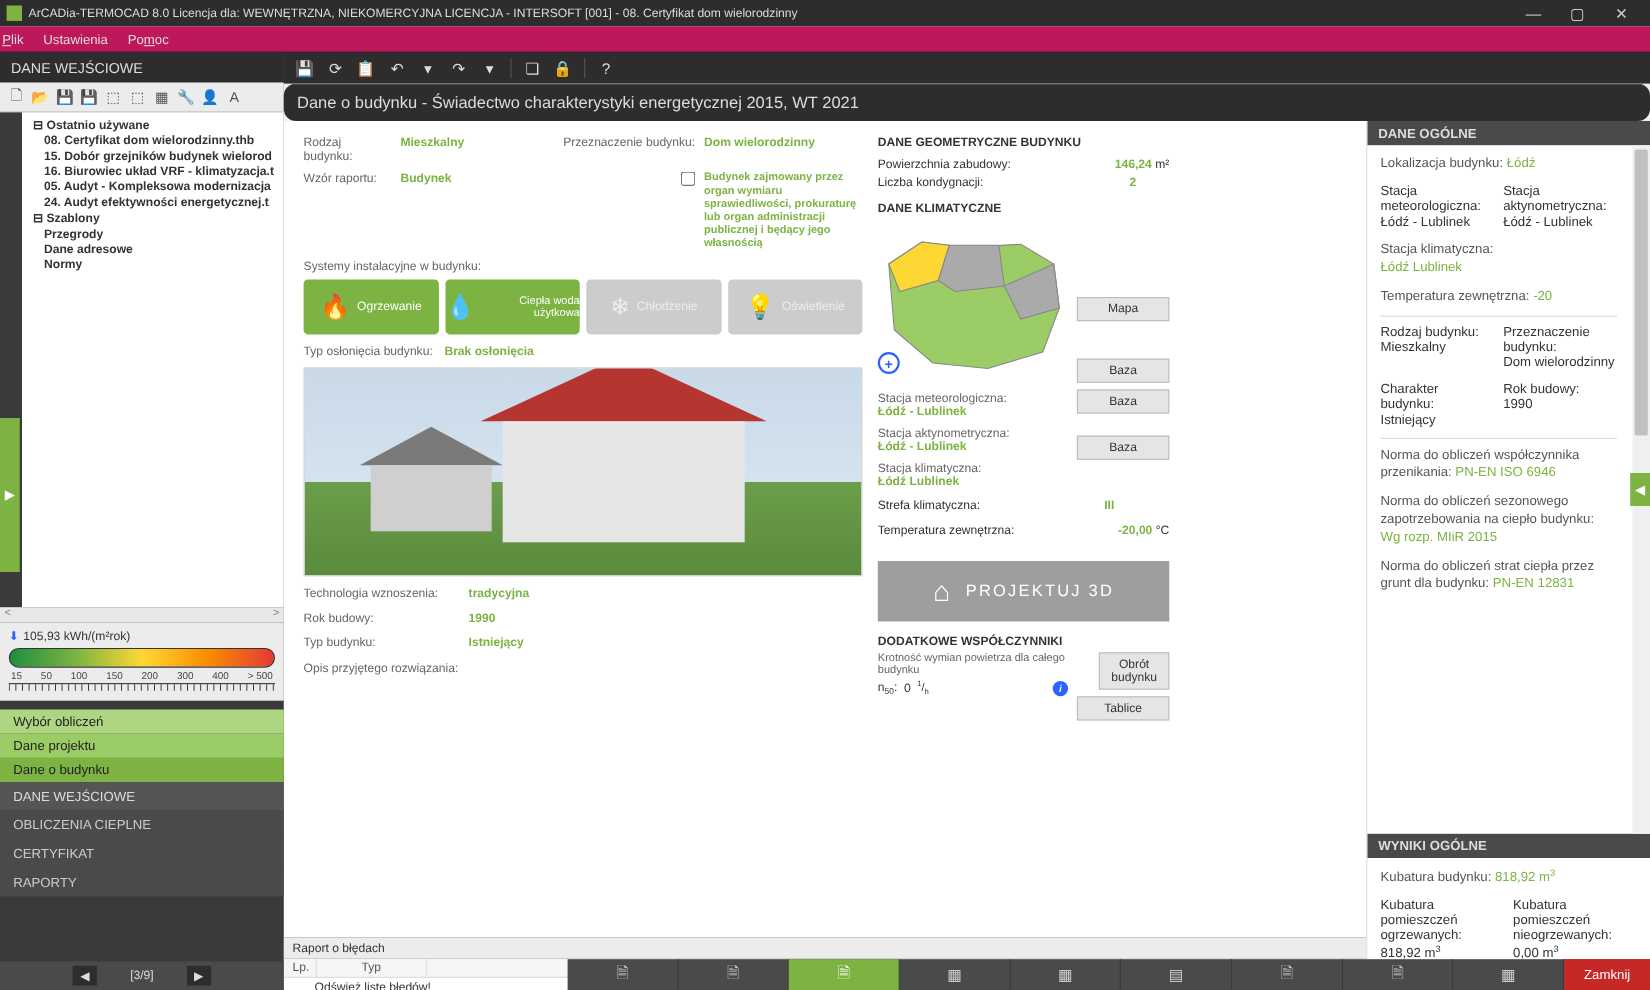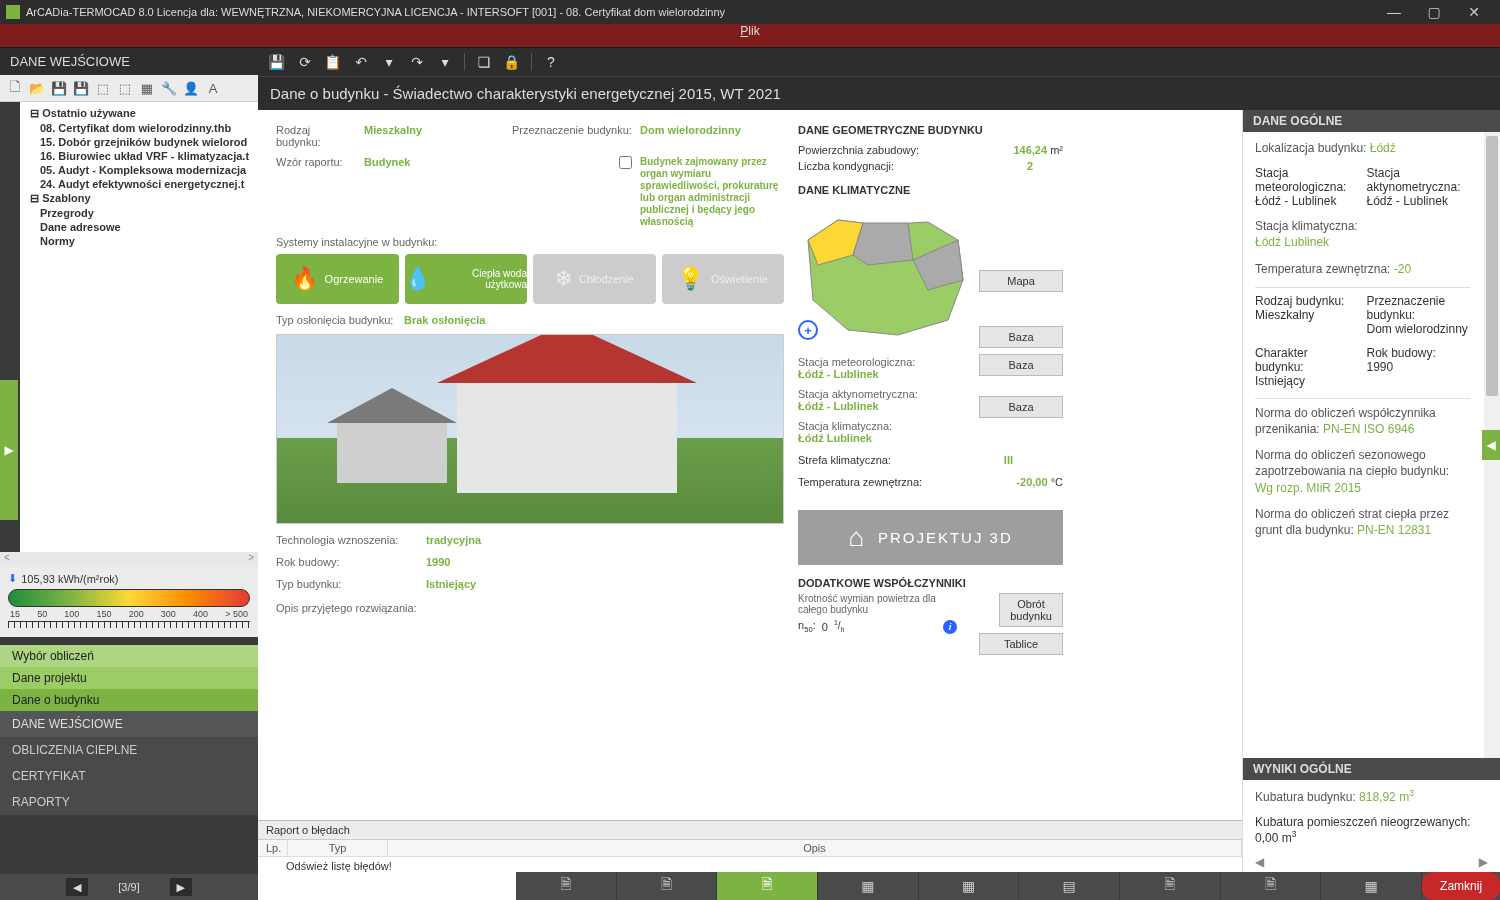--- a/index.html
+++ b/index.html
@@ -1,21 +1,21 @@
 <!DOCTYPE html>
 <html><head>
 <meta charset="utf-8">
 <style>
 * { box-sizing: border-box; margin: 0; padding: 0; font-family: "Segoe UI", Tahoma, sans-serif; }
 body { background: #f0f0f0; font-size: 12px; color: #333; width: 1500px; height: 900px; overflow: hidden; position: relative; }
 .titlebar { background: #2d2d2d; color: #ddd; height: 24px; display: flex; align-items: center; padding: 0 6px; }
 .titlebar .app-icon { width: 14px; height: 14px; background: #7cb342; margin-right: 6px; }
 .titlebar .title { flex: 1; font-size: 11px; }
 .titlebar .winbtn { width: 40px; height: 24px; display: flex; align-items: center; justify-content: center; color: #ccc; cursor: pointer; font-size: 14px; }
-.menubar { background: #7f1d1d; color: #ddd; height: 24px; display: flex; align-items: center; padding: 0 2px; gap: 18px; border-bottom: 1px solid #1a1a1a; flex-direction: column; }
+.menubar { background: #be185d; color: #ddd; height: 24px; display: flex; align-items: center; padding: 0 2px; gap: 18px; border-bottom: 1px solid #1a1a1a; }
 .menubar span { font-size: 12px; cursor: pointer; }
 .menubar span u { text-decoration: underline; }
 .main { display: flex; height: calc(900px - 48px); }
 .left-col { width: 258px; background: #3a3a3a; display: flex; flex-direction: column; position: relative; }
 .left-header { background: #2d2d2d; color: #ddd; padding: 6px 10px; font-size: 13px; font-weight: 500; }
 .left-toolbar { background: #ececec; padding: 4px 6px; display: flex; gap: 4px; border-bottom: 1px solid #ccc; }
 .left-toolbar .tb-ic { width: 18px; height: 18px; color: #555; display: flex; align-items: center; justify-content: center; font-size: 13px; cursor: pointer; }
 .tree { background: #fff; flex: 0 0 auto; height: 450px; overflow: auto; color: #333; font-size: 11px; padding: 4px 0; margin-left: 20px; }
 .tree-row { padding: 1px 4px 1px 20px; white-space: nowrap; cursor: pointer; }
 .tree-row.lvl1 { padding-left: 10px; }
@@ -34,21 +34,21 @@
 .nav-btn.lt2 { background: #aed581; }
 .nav-btn.grp { background: #6a6a6a; color: #ddd; padding: 6px 12px; }
 .nav-btn.grp.sel { background: #555; }
 .nav-btn.cat { background: #4a4a4a; color: #ccc; padding: 6px 12px; font-size: 12px; }
 .pager { margin-top: auto; background: #4a4a4a; display: flex; align-items: center; justify-content: center; gap: 30px; padding: 4px 6px; color: #ddd; font-size: 11px; }
 .pager .pg-btn { width: 22px; height: 18px; background: #2d2d2d; display: flex; align-items: center; justify-content: center; cursor: pointer; }
 .center-col { flex: 1; background: #fff; display: flex; flex-direction: column; position: relative; }
 .top-toolbar { background: #2d2d2d; height: 28px; display: flex; align-items: center; gap: 10px; padding: 0 10px; color: #ddd; }
 .top-toolbar .ic { width: 18px; height: 18px; display: flex; align-items: center; justify-content: center; font-size: 14px; cursor: pointer; }
 .top-toolbar .sep { width: 1px; height: 18px; background: #555; }
-.breadcrumb { background: #2d2d2d; color: #ddd; padding: 8px 12px; font-size: 15px; border-top: 1px solid #444; }
+.breadcrumb { background: #2d2d2d; color: #ddd; padding: 8px 12px; font-size: 15px; border-top: 1px solid #444; border-radius: 11px; }
 .content-scroll { flex: 1; overflow: auto; display: flex; }
 .form-area { width: 540px; padding: 14px 14px 14px 18px; }
 .lbl { font-size: 11px; color: #666; }
 .val-green { color: #7cb342; font-weight: 600; font-size: 11px; }
 .row2 { display: flex; gap: 8px; margin-bottom: 8px; }
 .row2 .c1 { width: 80px; }
 .row2 .c2 { width: 140px; }
 .row2 .c3 { width: 120px; }
 .row2 .c4 { flex: 1; }
 .sys-row { display: flex; gap: 6px; margin: 6px 0 10px; }
@@ -74,29 +74,29 @@
 .coef-row { display: flex; align-items: center; gap: 6px; margin-top: 4px; font-size: 11px; }
 .right-col { width: 258px; background: #fff; border-left: 1px solid #ddd; padding: 0; position: relative; overflow: hidden; display: flex; flex-direction: column; }
 .panel-h { background: #4a4a4a; color: #ddd; padding: 4px 10px; font-size: 12px; font-weight: 600; }
 .panel-body { padding: 8px 12px; font-size: 12px; flex: 1; overflow: hidden; }
 .rp-row { margin-bottom: 10px; line-height: 1.35; }
 .rp-row .rl { color: #555; }
 .rp-row .rv { color: #7cb342; }
 .rp-2col { display: flex; gap: 8px; margin-bottom: 10px; }
 .rp-2col > div { flex: 1; }
 .hr { border-top: 1px solid #ddd; margin: 6px 0; }
-.error-panel { border-top: 1px solid #bbb; background: #fff; height: 80px; }
+.error-panel { border-top: 1px solid #bbb; background: #fff; height: 48px; }
 .error-h { background: #ececec; padding: 3px 8px; font-size: 11px; border-bottom: 1px solid #ccc; }
 .error-cols { display: flex; font-size: 11px; color: #555; border-bottom: 1px solid #ddd; background: #f6f6f6; }
 .error-cols div { padding: 2px 8px; border-right: 1px solid #ddd; }
 .error-row { padding: 3px 28px; font-size: 11px; }
 .bottom-bar { position: absolute; bottom: 0; left: 258px; right: 0; height: 28px; background: #4a4a4a; display: flex; }
 .bottom-bar .bb-seg { flex: 1; display: flex; align-items: center; justify-content: center; color: #ccc; border-right: 1px solid #3a3a3a; cursor: pointer; font-size: 14px; }
 .bottom-bar .bb-seg.on { background: #7cb342; color: #fff; }
-.bottom-bar .close-btn { background: #c62828; color: #fff; padding: 0 18px; display: flex; align-items: center; font-size: 12px; cursor: pointer; border-radius: 11px; }
+.bottom-bar .close-btn { background: #c62828; color: #fff; padding: 0 18px; display: flex; align-items: center; font-size: 12px; cursor: pointer; }
 .edge-tab-l { position: absolute; left: 0; top: 380px; width: 18px; height: 140px; background: #7cb342; display: flex; align-items: center; justify-content: center; color: #fff; cursor: pointer; }
 .edge-tab-r { position: absolute; right: 0; top: 430px; width: 18px; height: 30px; background: #7cb342; display: flex; align-items: center; justify-content: center; color: #fff; cursor: pointer; }
 .scroll-track { position: absolute; right: 0; top: 0; bottom: 0; width: 16px; background: #f0f0f0; }
 .scroll-thumb { position: absolute; right: 2px; top: 4px; width: 12px; height: 260px; background: #c0c0c0; border-radius: 2px; }
 sup { font-size: 0.7em; }
 sub { font-size: 0.7em; }
 .plus-circle { width: 20px; height: 20px; border: 2px solid #2962ff; border-radius: 50%; color: #2962ff; display: flex; align-items: center; justify-content: center; font-weight: 700; font-size: 13px; position: absolute; bottom: 0; left: 0; background: #fff; cursor: pointer; }
 .info-ic { width: 14px; height: 14px; border-radius: 50%; background: #2962ff; color: #fff; display: inline-flex; align-items: center; justify-content: center; font-size: 9px; font-style: italic; font-weight: 700; }
 .house-main { position: absolute; left: 180px; bottom: 30px; width: 220px; height: 110px; background: #e6e6e6; }
 .roof-main { position: absolute; left: 160px; bottom: 140px; width: 0; height: 0; border-left: 130px solid transparent; border-right: 130px solid transparent; border-bottom: 60px solid #b53531; }
@@ -317,21 +317,21 @@
             <div class="krow" style="margin-top:6px">
                 <span>Temperatura zewnętrzna:</span>
                 <span><span class="kv">-20,00</span> <span>°C</span></span>
               </div>
 
             <div class="proj3d">
               <span style="font-size:26px">⌂</span>
               <span>PROJEKTUJ 3D</span>
             </div>
             <div class="coef-h">DODATKOWE WSPÓŁCZYNNIKI</div>
-            <div style="display:flex;gap:22px;align-items:flex-start;margin-top:4px">
+            <div style="display:flex;gap:8px;align-items:flex-start;margin-top:4px">
               <div style="flex:1">
                 <div class="lbl" style="font-size:10px">Krotność wymian powietrza dla całego budynku</div>
                 <div class="coef-row">
                   <span><span>n</span><sub>50</sub><span>: </span></span>
                   <span class="kv blue">0</span>
                   <span style="font-size:10px"><sup>1</sup>/<sub>h</sub></span>
                   <span style="flex:1"></span>
                   <span class="info-ic">i</span>
                 </div>
               </div>
@@ -402,20 +402,24 @@
             <div class="rp-row"><span class="rl">Norma do obliczeń współczynnika przenikania:</span> <span class="rv">PN-EN ISO 6946</span></div>
             <div class="rp-row"><span class="rl">Norma do obliczeń sezonowego zapotrzebowania na ciepło budynku:</span> <span class="rv">Wg rozp. MIiR 2015</span></div>
             <div class="rp-row"><span class="rl">Norma do obliczeń strat ciepła przez grunt dla budynku:</span> <span class="rv">PN-EN 12831</span></div>
           </div>
         </div>
         <div class="panel-h">WYNIKI OGÓLNE</div>
         <div class="panel-body" style="flex:0 0 auto;height:120px">
           <div class="rp-row"><span class="rl">Kubatura budynku:</span> <span class="rv">818,92 m<sup>3</sup></span></div>
           <div class="rp-2col">
             <div>
+                <div class="rl">Kubatura pomieszczeń ogrzewanych:</div>
+                <div class="rv">818,92 m<sup>3</sup></div>
+              </div>
+            <div>
                 <div class="rl">Kubatura pomieszczeń nieogrzewanych:</div>
                 <div class="rv">0,00 m<sup>3</sup></div>
               </div>
           </div>
           <div style="display:flex;justify-content:space-between;color:#888">
               <span>◀</span>
               <span>▶</span>
             </div>
         </div>
       </div>

